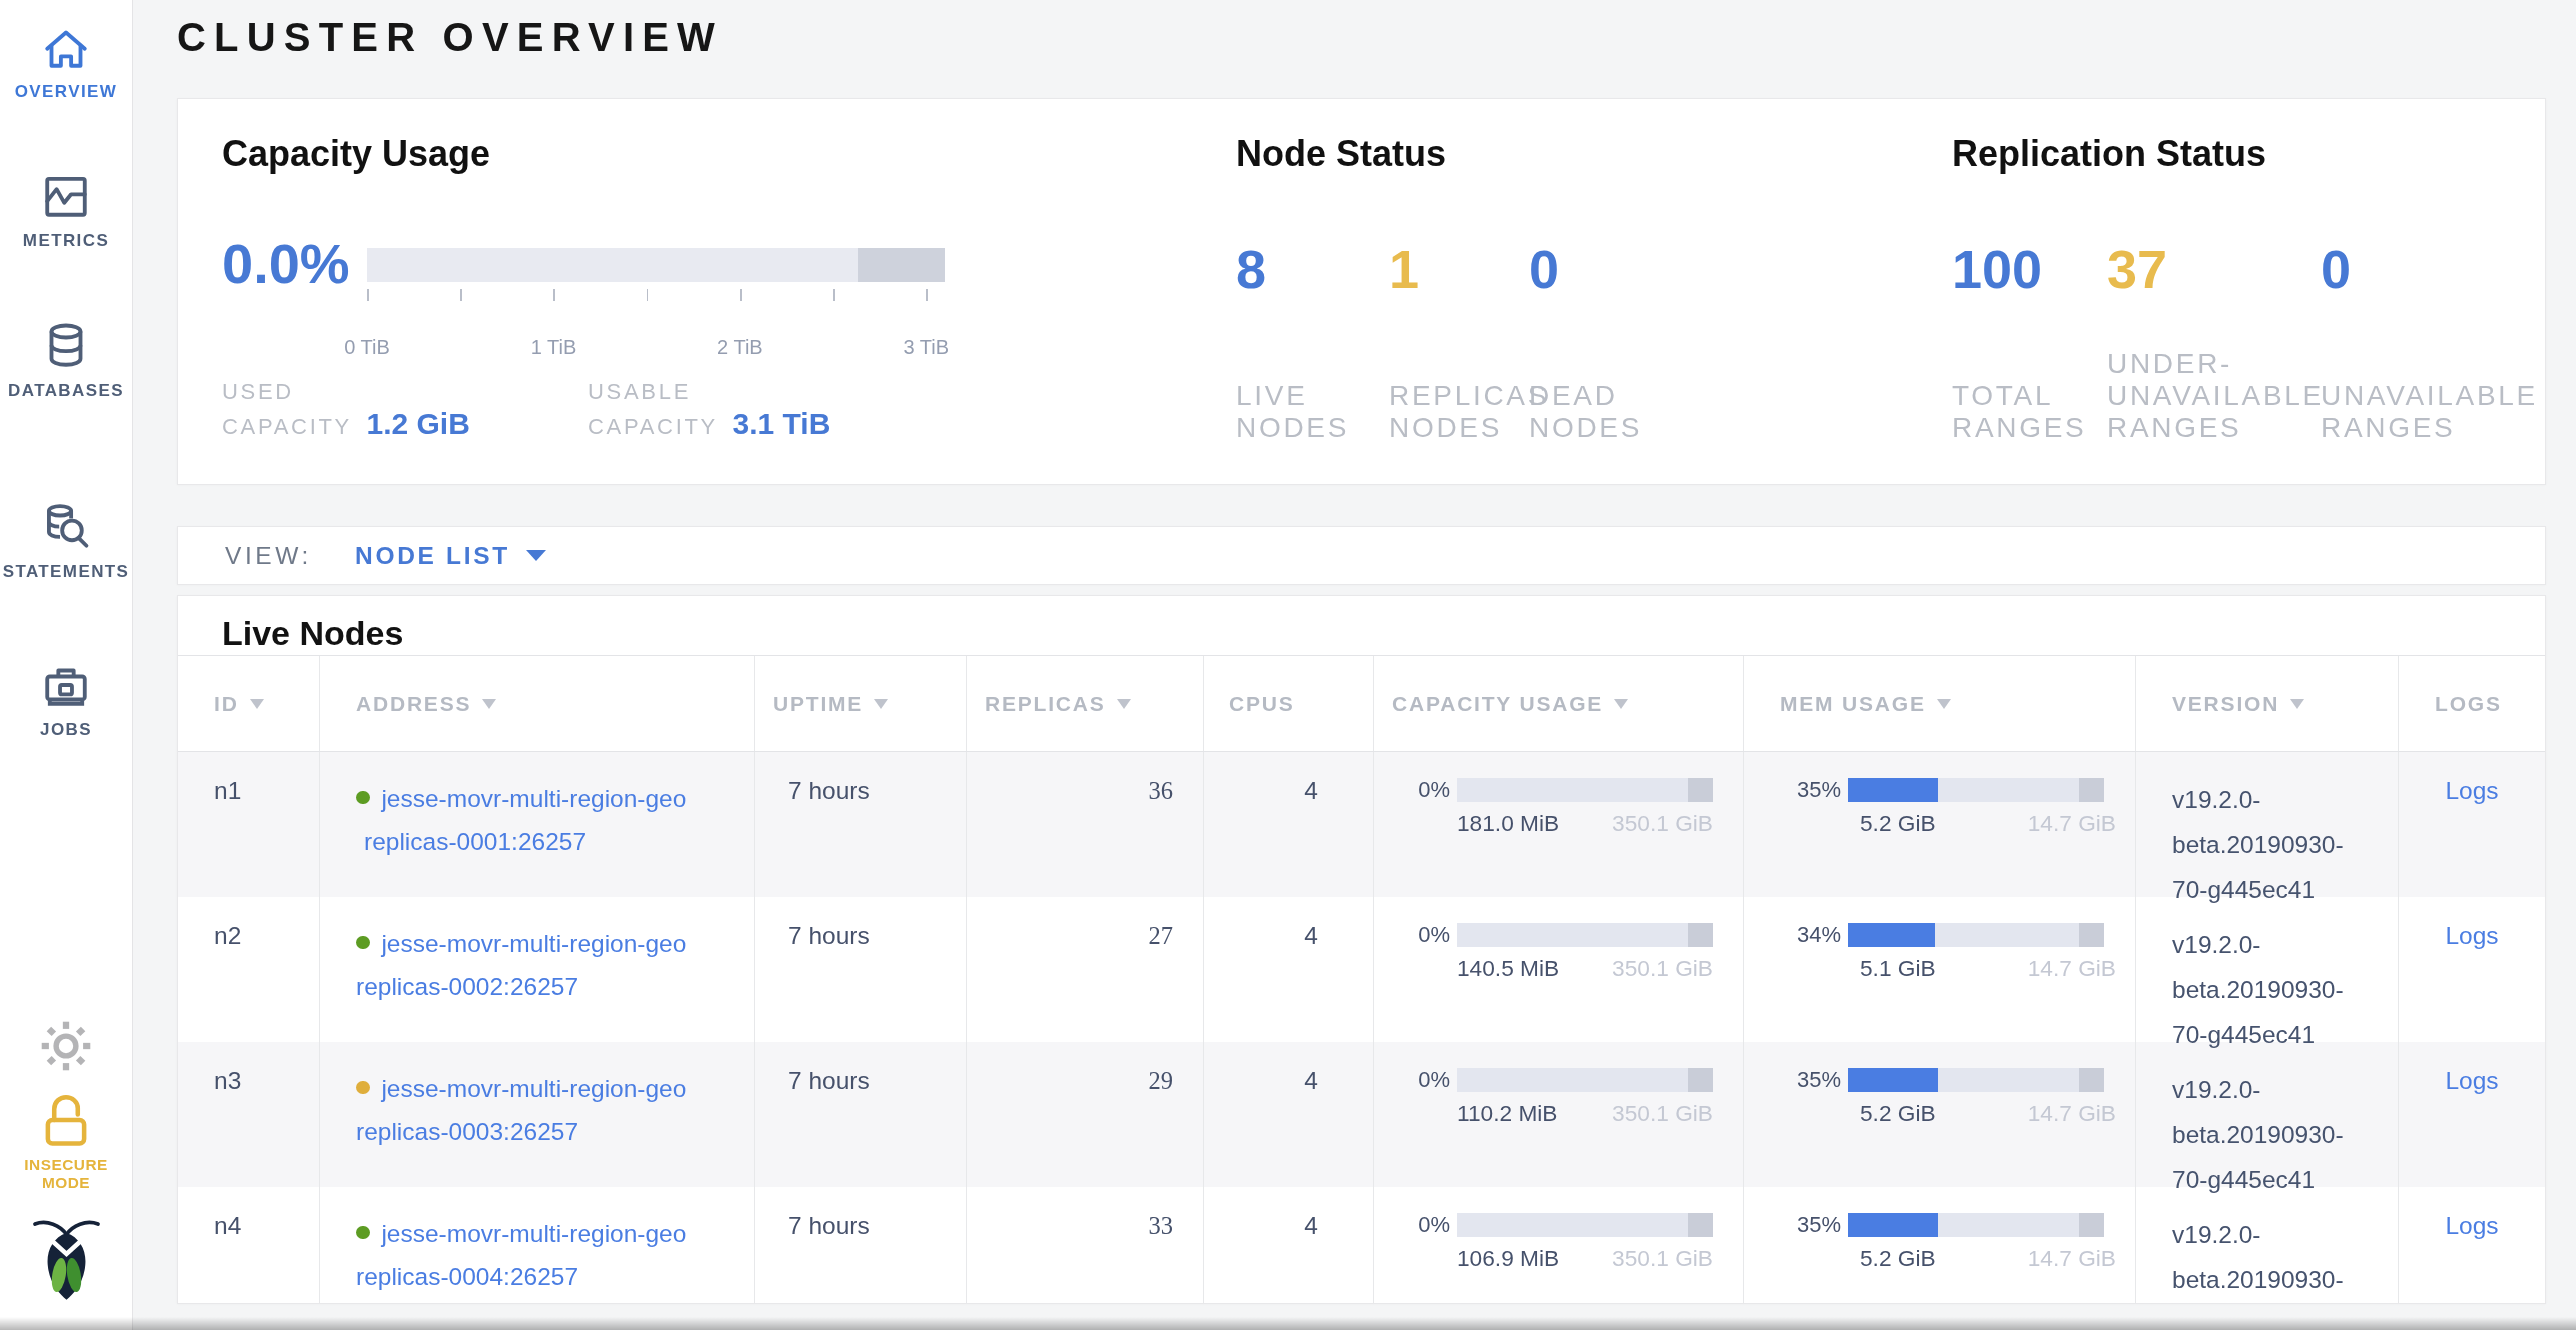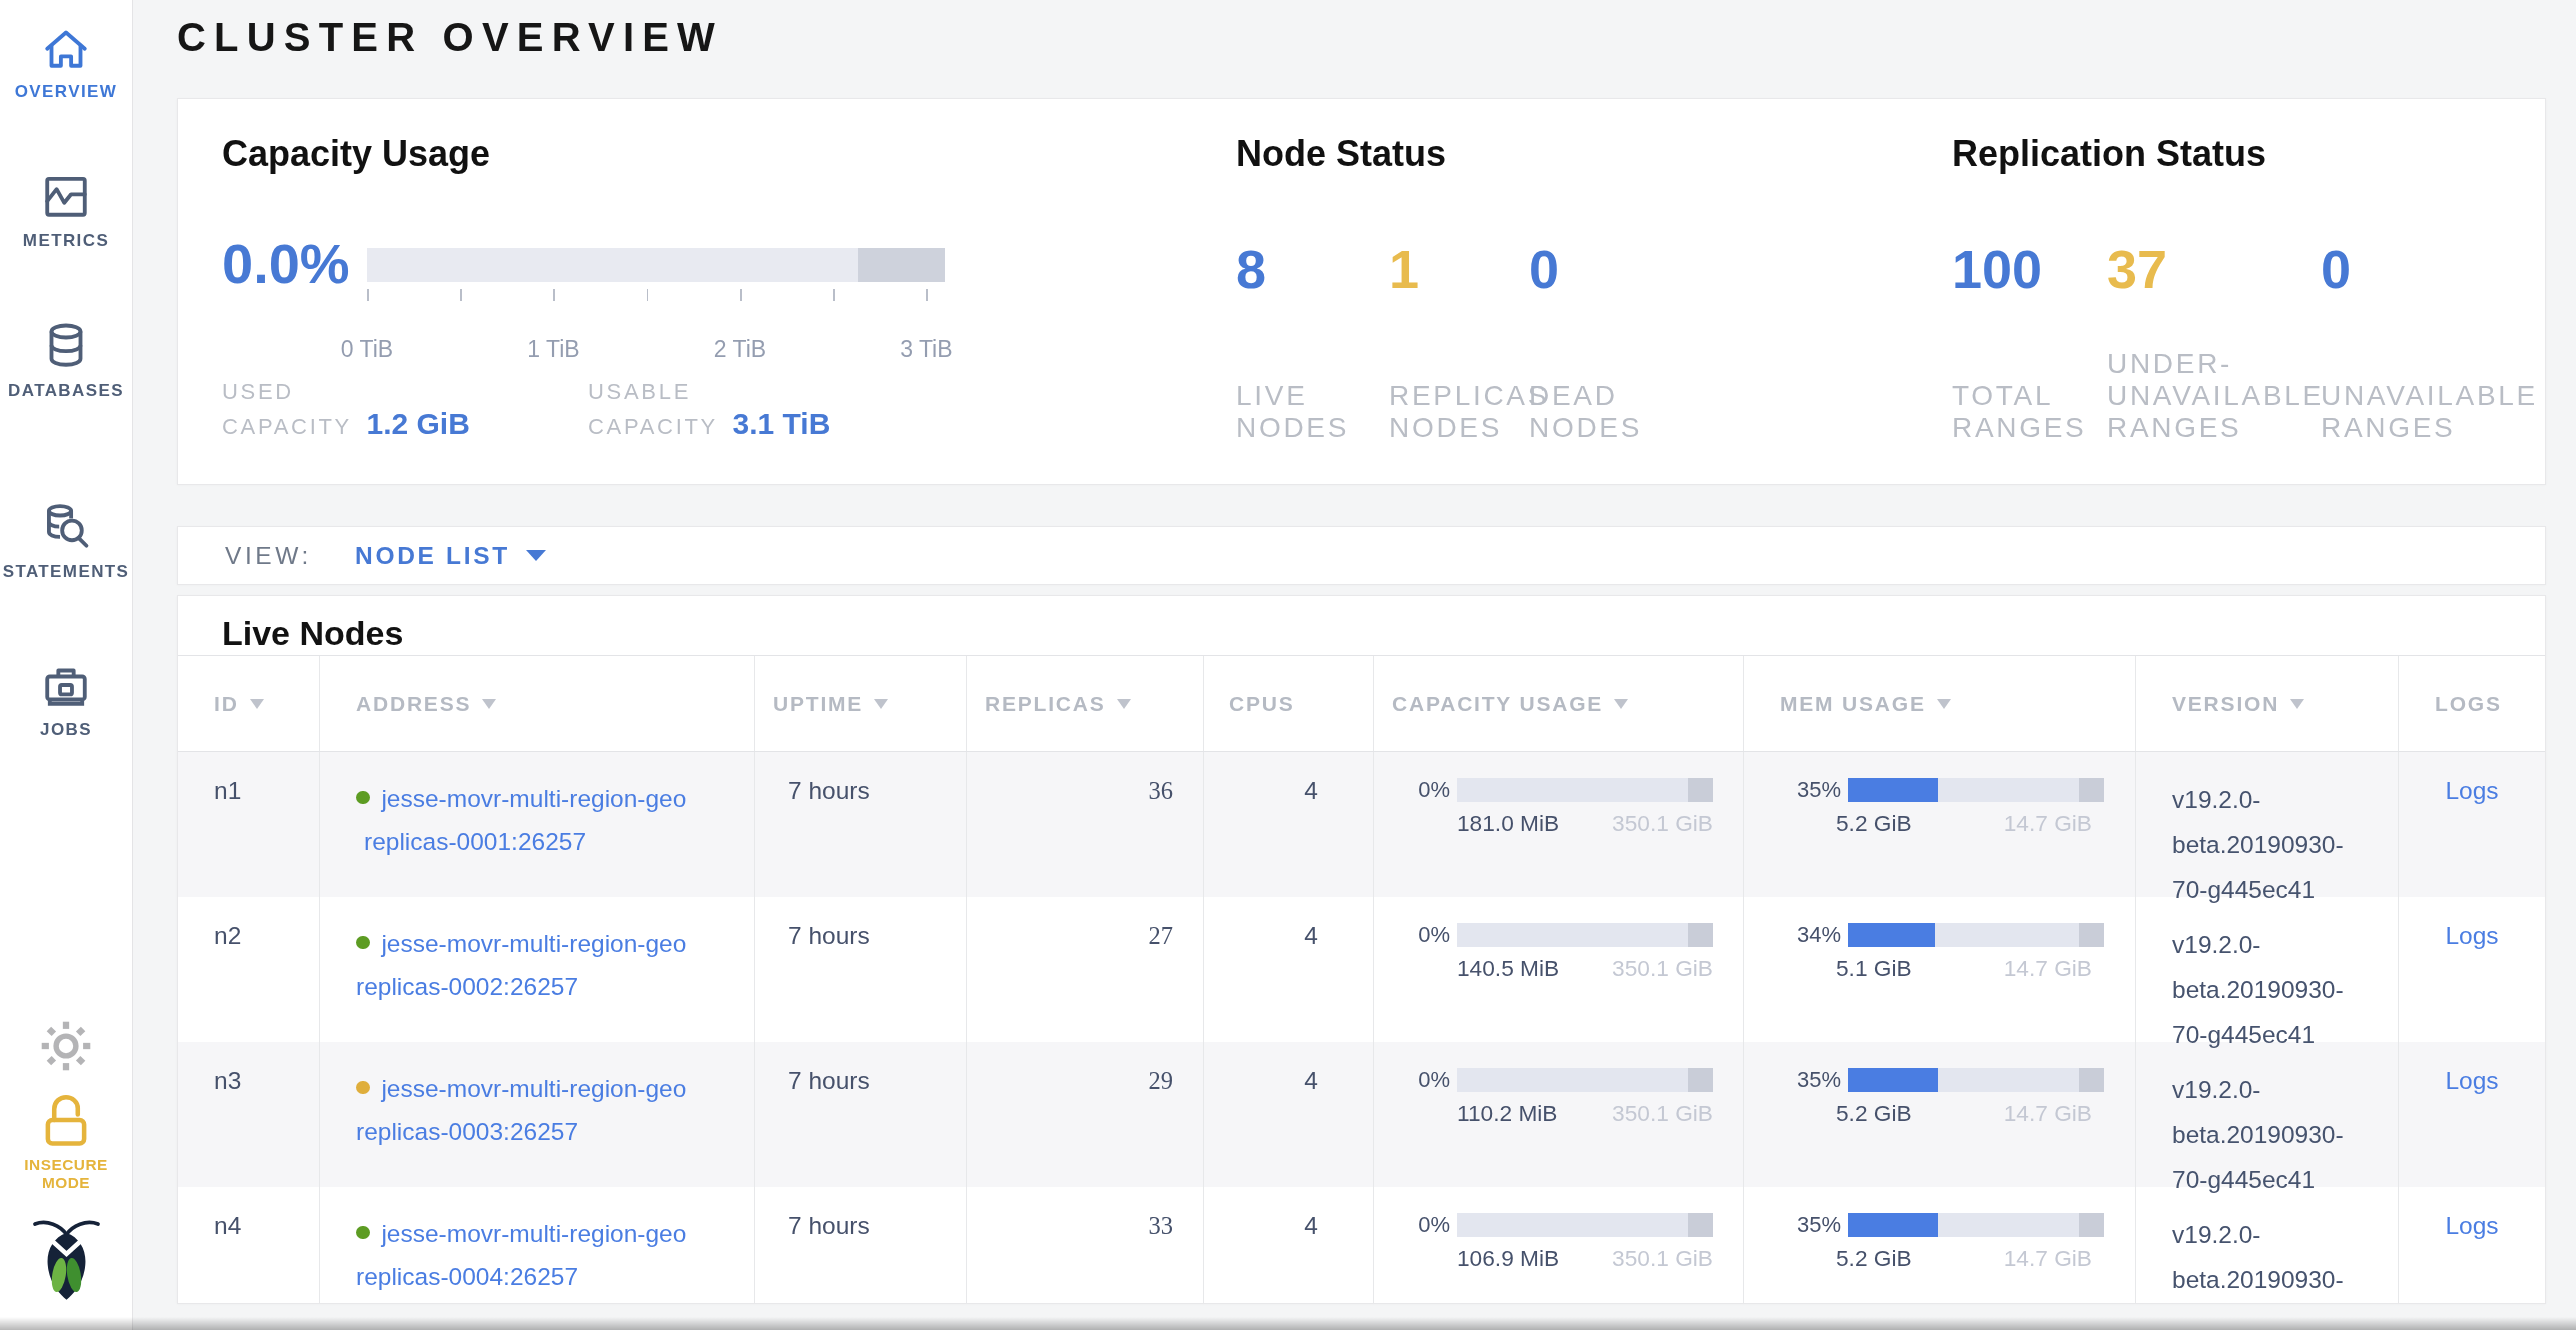--- a/index.html
+++ b/index.html
@@ -33,21 +33,21 @@
   .sec-capacity{left:44px;width:997px;}
   .sec-nodes{left:1058px;width:707px;}
   .sec-repl{left:1774px;width:589px;}
 
   .big-pct{position:absolute;left:0;top:132px;font-size:56px;font-weight:bold;color:#4779d4;}
   .cap-bar{position:absolute;left:145px;top:149px;width:578px;}
   .cap-track{position:relative;width:578px;height:34px;background:#e8eaf1;}
   .cap-endcap{position:absolute;right:0;top:0;height:34px;width:15%;background:#ced2dc;}
   .cap-ticks{position:relative;width:578px;height:36px;}
   .tick{position:absolute;top:7.3px;width:1.8px;height:11.8px;background:#b9bec9;}
-  .tick-lbl{position:absolute;top:54px;transform:translateX(-50%);font-size:23px;color:#949db0;white-space:nowrap;}
+  .tick-lbl{position:absolute;top:54px;transform:translateX(-50%);font-size:20px;color:#949db0;white-space:nowrap;}
   .cap-stats{position:absolute;left:0;top:277px;display:flex;}
   .cap-stat{width:366px;}
   .slabel{font-size:22px;letter-spacing:2.7px;color:#b9bdc5;line-height:32px;}
   .sval{font-size:30px;font-weight:bold;color:#4779d4;margin-left:14.5px;letter-spacing:0;}
 
   .stat-nums{position:absolute;top:143px;display:grid;}
   .stat-labels{position:absolute;top:243px;height:102px;display:grid;align-items:end;}
   .sec-nodes .stat-nums,.sec-nodes .stat-labels{left:0;grid-template-columns:153px 140px auto;}
   .sec-repl .stat-nums,.sec-repl .stat-labels{left:0;grid-template-columns:155px 214px auto;}
   .snum{font-size:54px;font-weight:bold;line-height:1;}
@@ -90,21 +90,21 @@
   .cpus-cell{padding-right:55px;}
   .bar-cell{padding-left:18px;}
   .bar-cell.mem-col{padding-left:36px;}
   .minibar{display:flex;align-items:center;}
   .minibar .pct{width:58px;text-align:right;padding-right:7.3px;font-size:22px;color:#46516b;flex:none;}
   .mem-col .minibar .pct{width:61px;}
   .track{position:relative;width:256px;height:24.5px;background:#e3e6ef;flex:none;}
   .track .fill{position:absolute;left:0;top:0;height:24.5px;background:#4a7de2;}
   .track .endcap{position:absolute;right:0;top:0;height:24.5px;width:10%;background:#c9cdd8;}
   .bar-vals{display:flex;justify-content:space-between;width:256px;margin-left:65px;margin-top:7.3px;font-size:22.7px;}
-  .mem-col .bar-vals{margin-left:56px;}
+  .mem-col .bar-vals{margin-left:80px;}
   .bar-vals .used{color:#46516b;} .bar-vals .total{color:#c4c8d3;}
   .ver-cell{padding-left:36px;padding-right:22px;line-height:45px;color:#46536e;}
   .logs-cell{text-align:center;}
   .logs-link{color:#4a7de2;text-decoration:none;cursor:pointer;}
 
   .bottom-shadow{position:absolute;left:0;bottom:0;width:2576px;height:14.5px;z-index:9;
                  background:linear-gradient(to bottom,rgba(0,0,0,0),rgba(0,0,0,.30));}
 </style>
 </head>
 <body>

